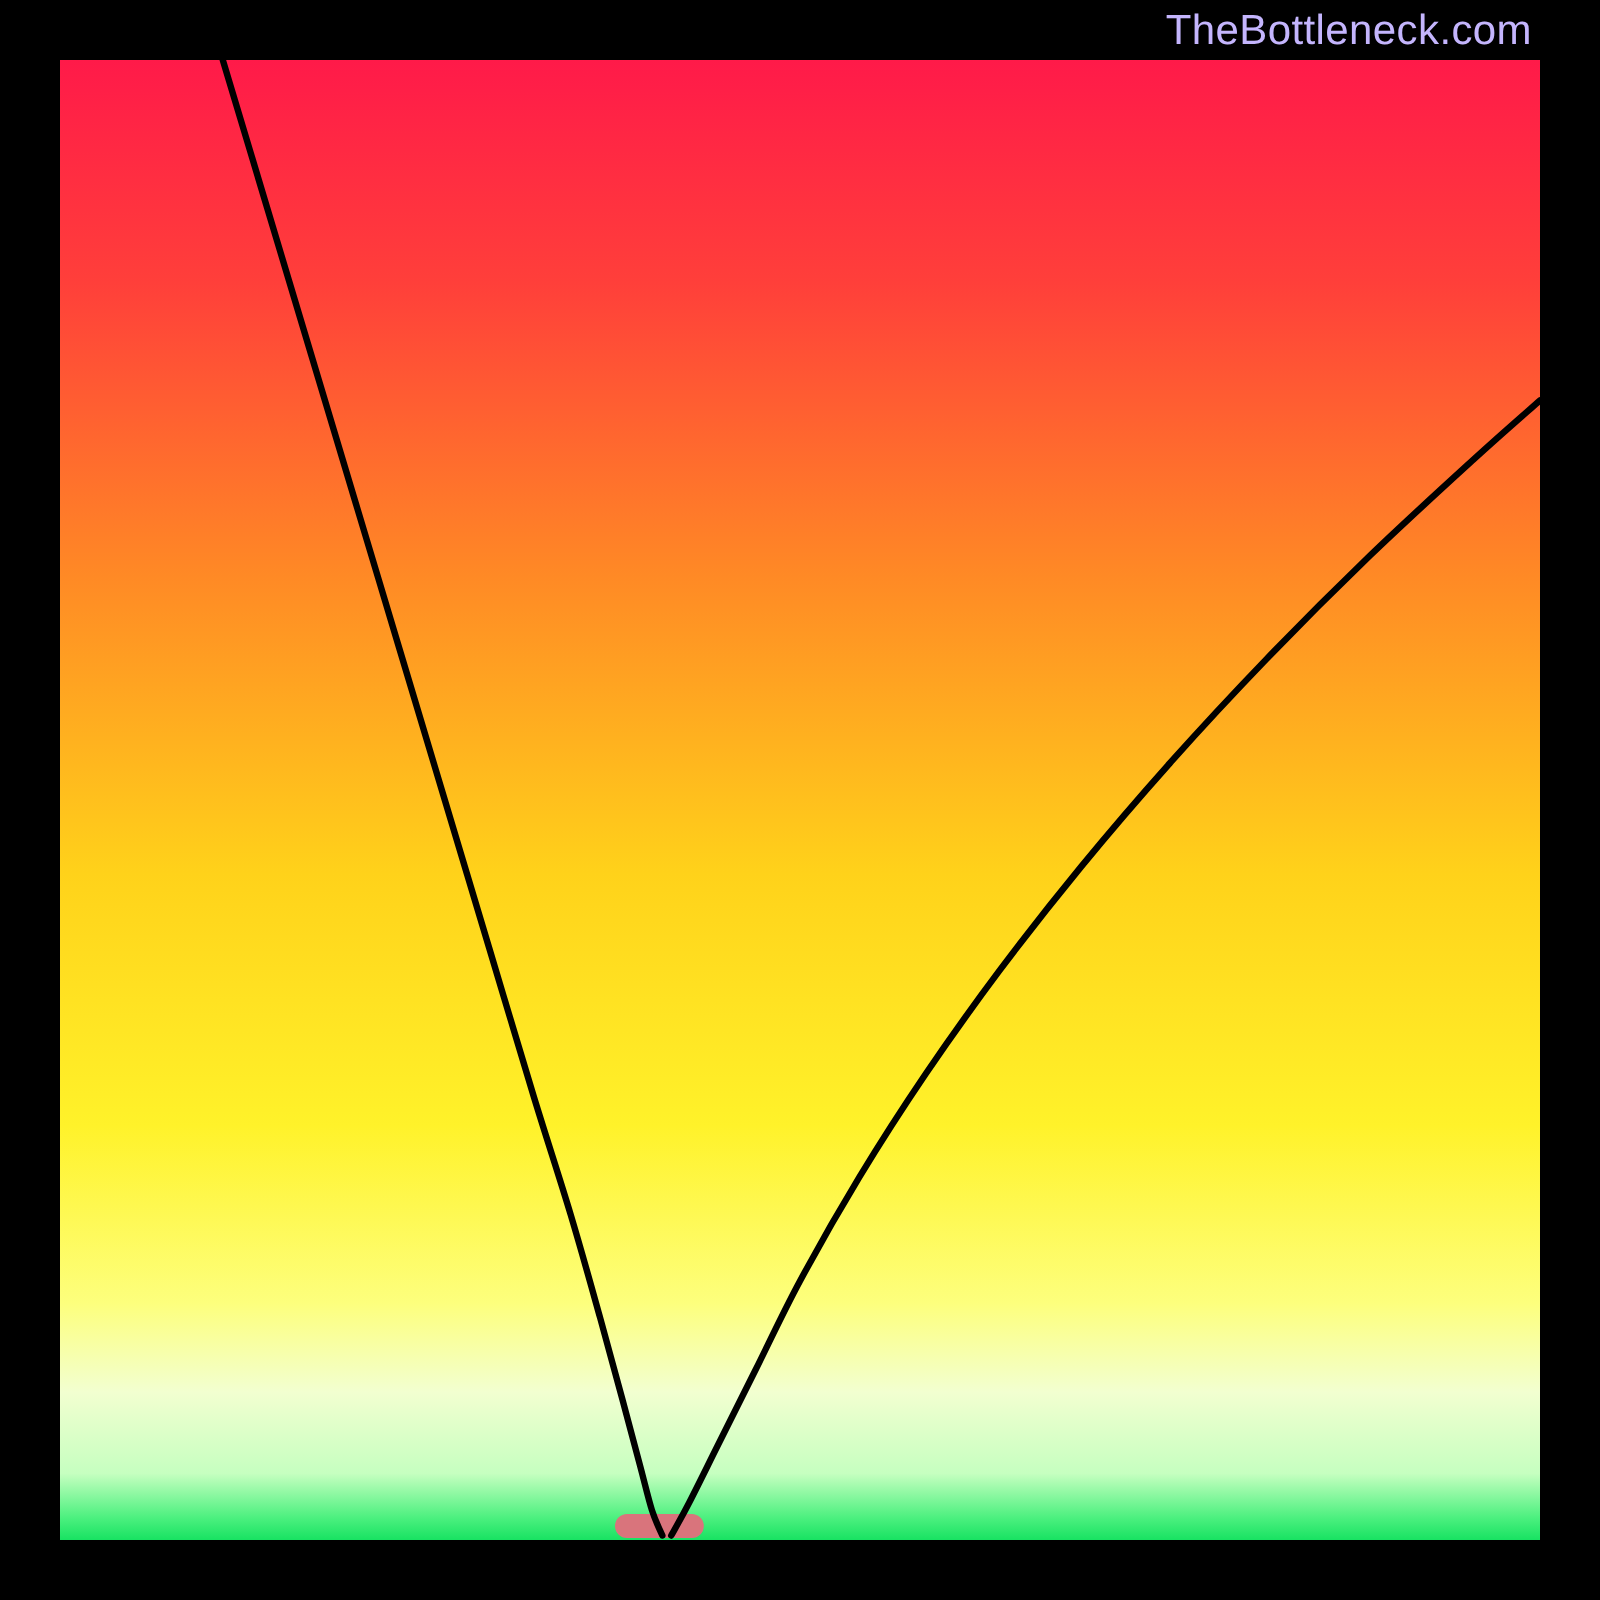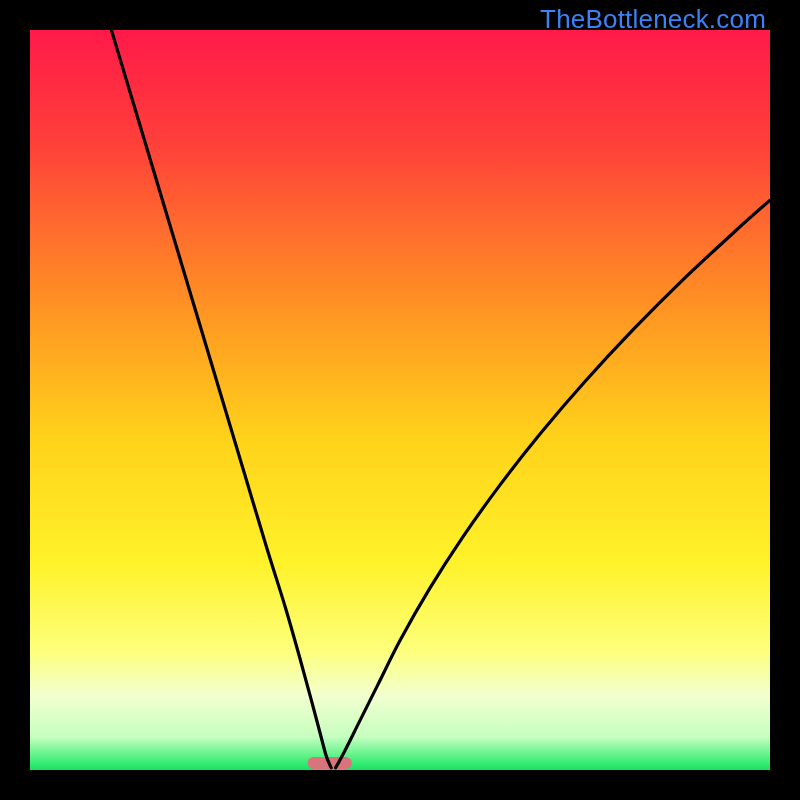--- a/index.html
+++ b/index.html
@@ -23,22 +23,22 @@
     position: absolute;
     left: 0;
     top: 0;
     width: 740px;
     height: 740px;
   }
   .watermark {
     position: absolute;
     top: 4px;
     right: 34px;
-    color: #3b82f6;
-    font-size: 26px;
+    color: #c4b5fd;
+    font-size: 21px;
     font-weight: 500;
     letter-spacing: 0.2px;
     user-select: none;
   }
   svg { display: block; }
 </style>
 </head>
 <body>
 
 <div class="frame">

